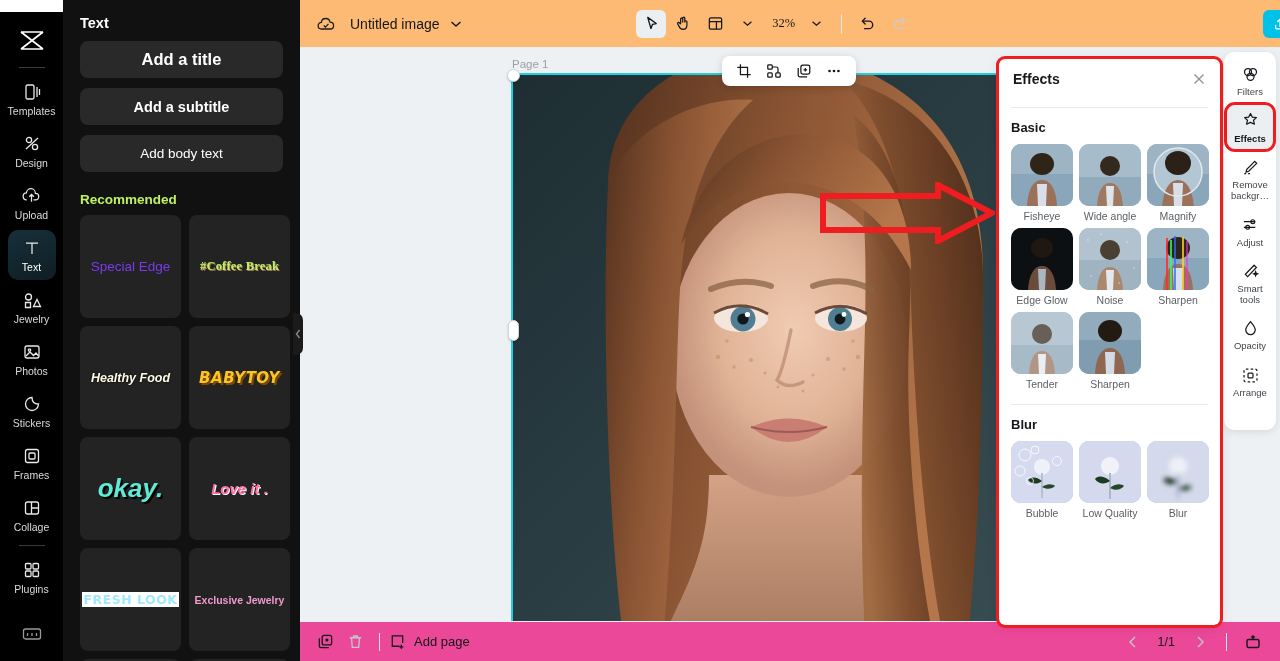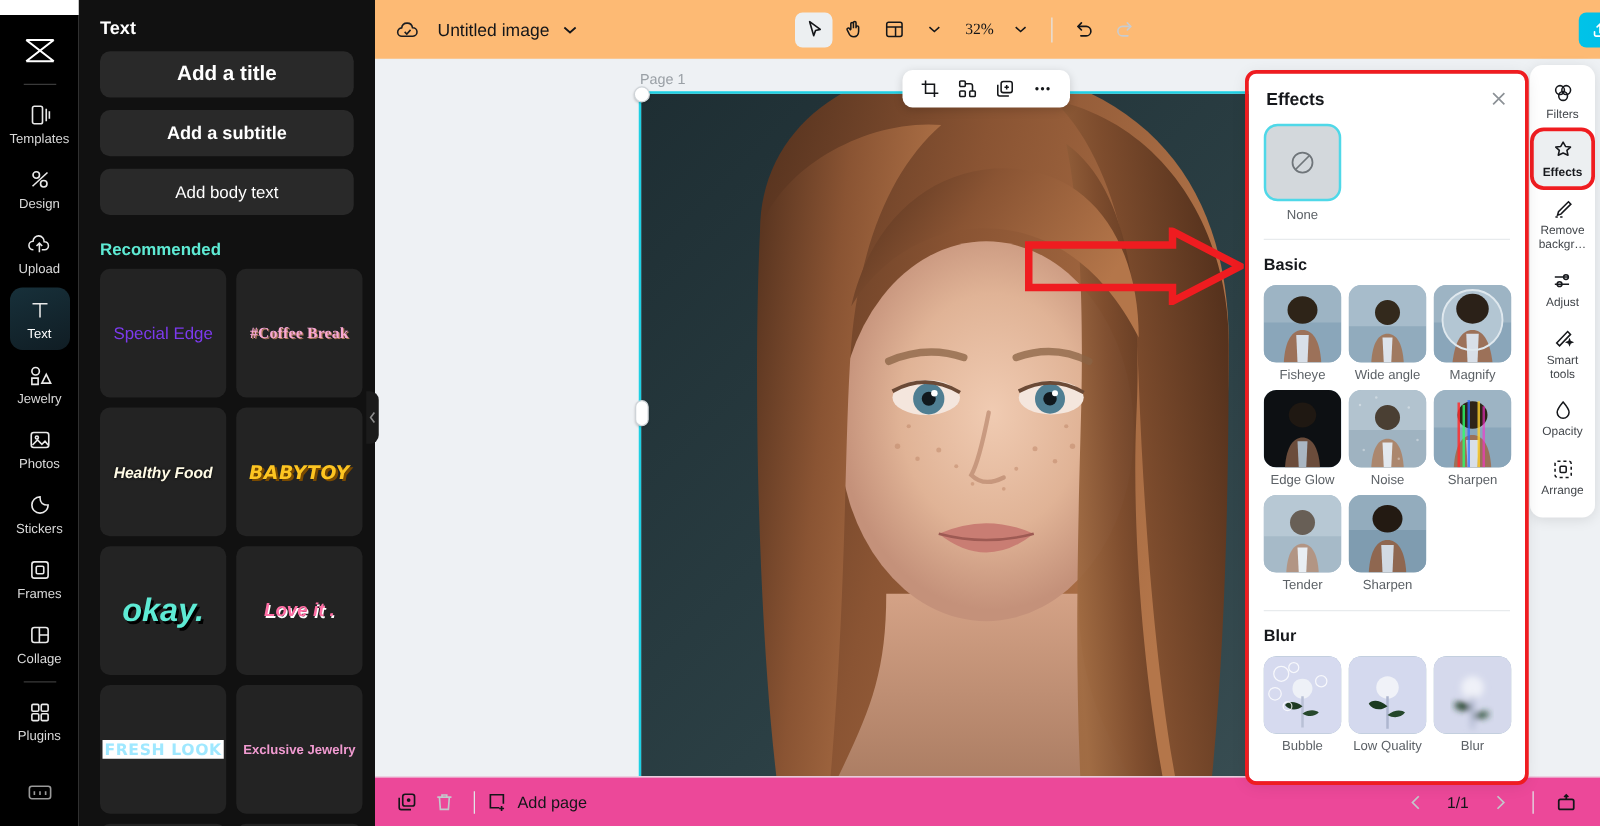--- a/index.html
+++ b/index.html
@@ -40,29 +40,29 @@
   }
   .panel-title { color: #fff; font-size: 14.5px; font-weight: bold; padding: 15px 0 10px 17px; }
   .panel-btn {
     margin: 0 17px 10px 17px; height: 37px; border-radius: 8px;
     background: #292929; color: #fff;
     display: flex; align-items: center; justify-content: center; cursor: pointer;
   }
   .panel-btn.t1 { font-size: 16.5px; font-weight: bold; }
   .panel-btn.t2 { font-size: 14.5px; font-weight: bold; }
   .panel-btn.t3 { font-size: 13.5px; font-weight: normal; }
-  .panel-sub { color: #5eead4; font-size: 13.5px; font-weight: bold; padding: 10px 0 8px 17px; }
+  .panel-sub { color: #bef264; font-size: 13.5px; font-weight: bold; padding: 10px 0 8px 17px; }
   .tgrid { display: grid; grid-template-columns: 101px 101px; gap: 8px; padding: 0 17px; }
   .tcard {
     height: 103px; background: #232323; border-radius: 8px;
     display: flex; align-items: center; justify-content: center; cursor: pointer;
     overflow: hidden; text-align: center;
   }
   .tc-special { color:#7c3aed; font-size: 13.5px; }
-  .tc-coffee  { color:#f9a8d4; font-size: 12.5px; font-weight: bold; font-family:"Liberation Serif", serif; letter-spacing:.2px; text-shadow: 1px 1px 0 #b07a5a; }
+  .tc-coffee  { color:#bef264; font-size: 12.5px; font-weight: bold; font-family:"Liberation Serif", serif; letter-spacing:.2px; text-shadow: 1px 1px 0 #b07a5a; }
   .tc-healthy { color:#fffbe6; font-size: 12.5px; font-weight: bold; font-style: italic; text-shadow: 0 0 2px #000; }
   .tc-baby    { color:#fdc521; font-size: 15px; font-weight: bold; letter-spacing: .5px; font-family:"DejaVu Sans", sans-serif; text-shadow: 2px 2px 0 #7a4a00; font-style: italic; }
   .tc-okay    { color:#5eead4; font-size: 26px; font-weight: bold; font-style: italic; text-shadow: 2px 2px 0 #000; }
   .tc-love    { color:#ff6fa5; font-size: 15px; font-weight: bold; font-style: italic; text-shadow: 1px 1px 0 #fff; }
   .tc-fresh   { color:#9fe8ff; font-size: 12.5px; font-weight: bold; letter-spacing:.5px; background:#fff; padding:0 2px; font-family:"DejaVu Sans", sans-serif;}
   .tc-excl    { color:#f09ad0; font-size: 10.5px; font-weight: bold; }
   .panel-collapse {
     position: absolute; left: 293px; top: 313px; width: 10px; height: 42px;
     background: #1b1b1b; border-radius: 0 7px 7px 0;
     display: flex; align-items: center; justify-content: center;
@@ -132,21 +132,21 @@
   .bb-ic.dim { color: #c3c8cc; }
   .bb-sep { width:1px; height:18px; background:#e2e5e8; margin: 0 9px; }
   .bb-addpage { display:flex; align-items:center; gap: 8px; font-size: 13px; color:#141619; cursor:pointer; }
   .bb-right { margin-left:auto; display:flex; align-items:center; padding-right: 12px; gap:2px; }
   .bb-pg { font-size: 12.5px; color:#141619; padding: 0 8px; }
 
   
   .rrail {
     position: absolute; right: 4px; top: 52px; width: 52px;
     background: #fff; border-radius: 10px; box-shadow: 0 2px 10px rgba(0,0,0,.10);
-    padding: 6px 0 8px; z-index: 22;
+    padding: 6px 0 24px; z-index: 22;
   }
   .rr-item {
     width: 46px; margin: 0 auto 2px; padding: 6px 0 5px; border-radius: 8px;
     display:flex; flex-direction:column; align-items:center; gap:3px; cursor:pointer;
   }
   .rr-item.active { background: #eceff1; outline: 3px solid #ef1c20; }
   .rr-item .ic { width:20px; height:20px; display:flex; align-items:center; justify-content:center; color:#16181c;}
   .rr-item .lbl { font-size: 9.5px; color:#41454a; text-align:center; line-height: 1.12; }
   .rr-item.active .lbl { color:#16181c; font-weight:bold; }
 
@@ -680,31 +680,20 @@
     <div class="ef-head">
       <span class="ef-title">Effects</span>
       <span class="ef-close">
         <svg width="14" height="14" viewBox="0 0 14 14" fill="none" stroke="currentColor" stroke-width="1.4">
             <path d="M2.5 2.5l9 9M11.5 2.5l-9 9"></path>
           </svg>
       </span>
     </div>
 
     <div class="ef-body">
-      <div class="ef-none-wrap">
-        <div class="ef-none">
-          <span>
-            <svg width="22" height="22" viewBox="0 0 22 22" fill="none" stroke="#6f757a" stroke-width="1.4">
-                <circle cx="11" cy="11" r="8"></circle>
-                <path d="M5.4 16.6L16.6 5.4"></path>
-              </svg>
-          </span>
-        </div>
-        <div class="ef-cap">None</div>
-      </div>
       <div class="ef-rule"></div>
 
       <div class="ef-sec">Basic</div>
       <div class="ef-grid">
 
         <div class="ef-cell">
           <div class="ef-thumb">
             <svg width="62" height="62" viewBox="0 0 62 62">
                 <rect width="62" height="62" fill="#9db4c4"></rect>
                 <rect y="30" width="62" height="32" fill="#8aa6ba"></rect>

